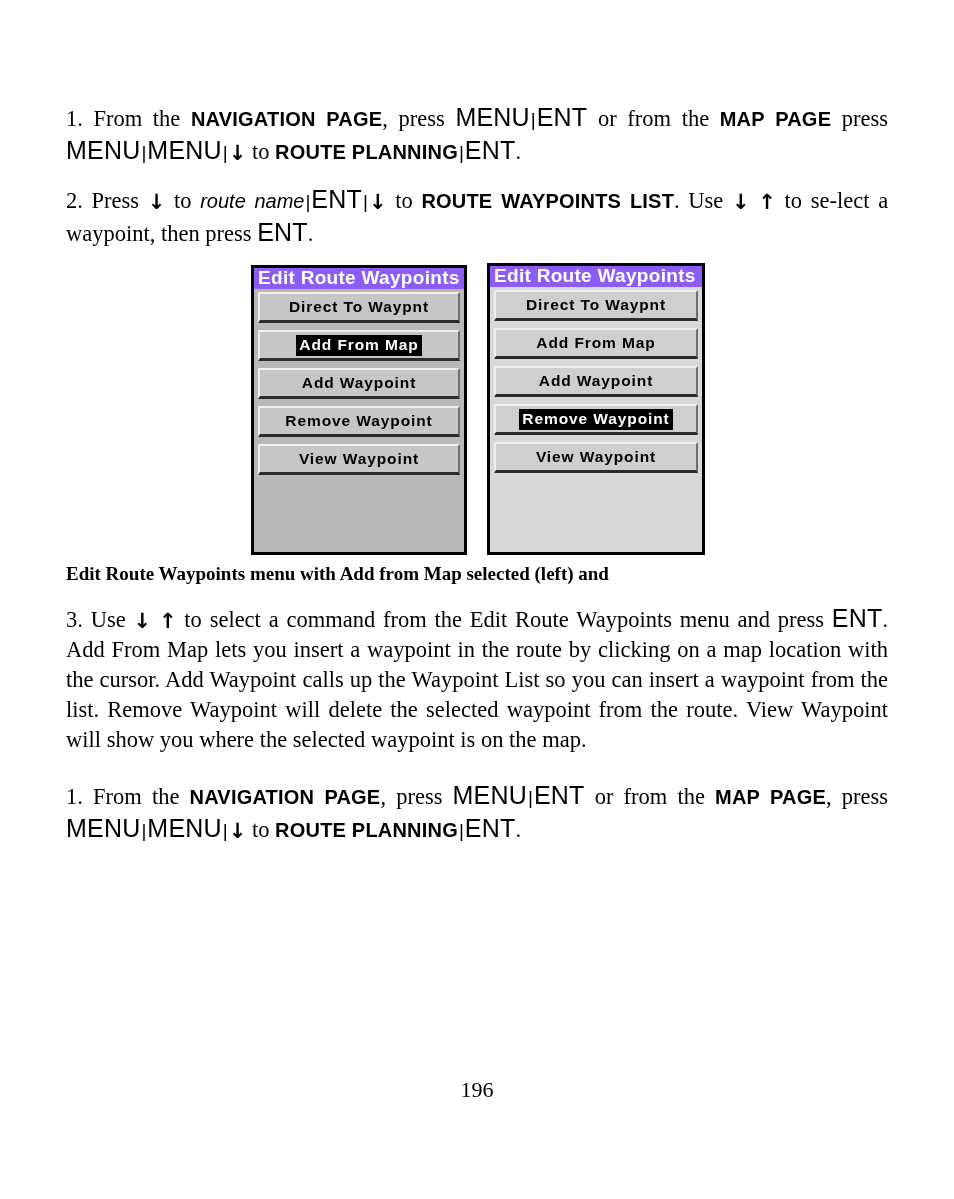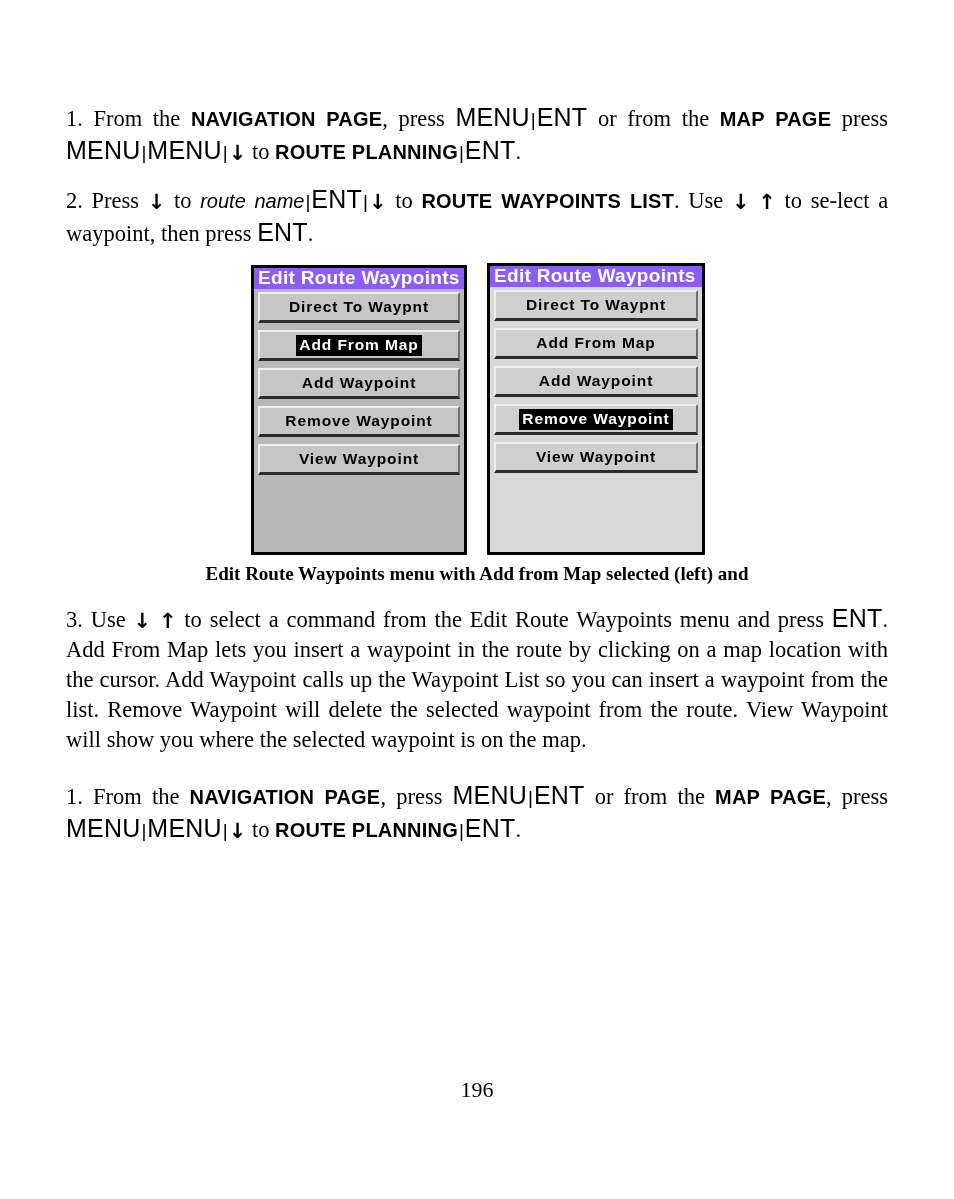--- a/index.html
+++ b/index.html
@@ -158,21 +158,20 @@
     background: #000000;
     color: #ffffff;
   }
 
   .caption {
     margin: 0;
     font-family: "Liberation Serif", "DejaVu Serif", serif;
     font-weight: bold;
     font-size: 19px;
     line-height: 26px;
-    text-align: center;
   }
 
   
   .folio {
     position: absolute;
     left: 0;
     top: 1077px;
     width: 954px;
     text-align: center;
     font-family: "Liberation Serif", "DejaVu Serif", serif;

